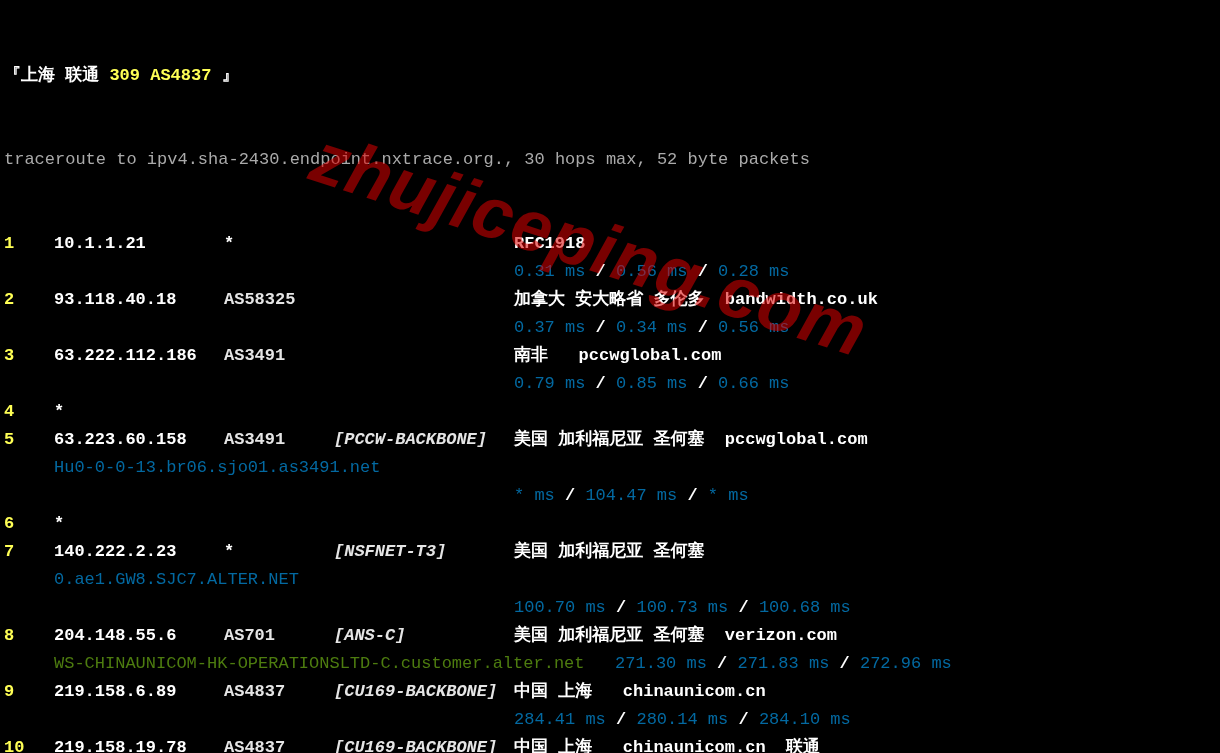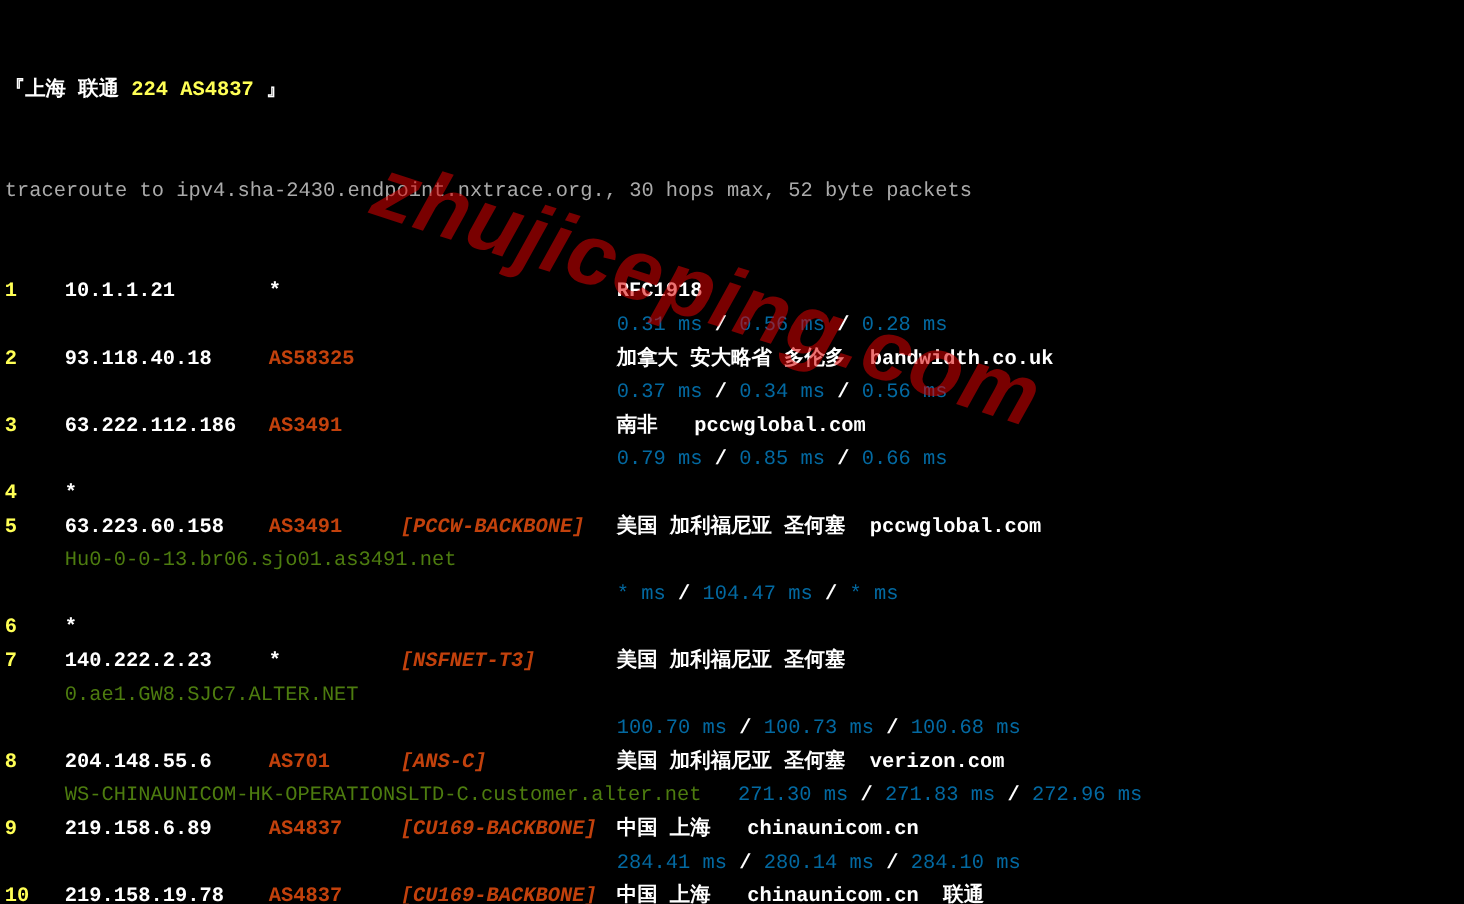--- a/index.html
+++ b/index.html
@@ -7,41 +7,41 @@
     font-family:"Courier New",Consolas,monospace;
     font-size:17px;line-height:28px;
     width:1220px;height:753px;overflow:hidden;
   }
   .wrap{padding:6px 4px;white-space:pre;}
   .hdr-white{color:#fff;font-weight:bold;}
   .hdr-yellow{color:#ffff55;font-weight:bold;}
   .dim{color:#aaa;}
   .yel{color:#ffff55;font-weight:bold;}
   .wht{color:#fff;font-weight:bold;}
-  .grn{color:#c2410c;font-weight:bold;}
+  .grn{color:#e5e5e5;font-weight:bold;}
   .cyn{color:#0369a1;font-weight:normal;}
   .gry{color:#4d7c0f;}
   .c-num{display:inline-block;width:50px;}
   .c-ip{display:inline-block;width:170px;}
   .c-as{display:inline-block;width:110px;}
   .c-bk{display:inline-block;width:180px;font-style:italic;}
   .right{display:inline-block;}
-  .ptr{color:#4d7c0f;padding-left:50px;}
+  .ptr{color:#0369a1;padding-left:50px;}
   .watermark{
     position:absolute;left:300px;top:230px;
     font-size:72px;font-weight:bold;
     color:rgba(220,0,0,0.55);
     transform:rotate(18deg);
     font-family:Arial,"Microsoft YaHei",sans-serif;
     font-style:italic;letter-spacing:1px;
     pointer-events:none;
   }
 </style>
 </head>
 <body>
 
 <div class="wrap">
-  <div><span class="hdr-white">『</span><span class="hdr-white">上海 </span><span class="hdr-white">联通</span><span class="hdr-yellow"> 224 AS4837 </span><span class="hdr-white">』</span></div>
+  <div><span class="hdr-white">『</span><span class="hdr-white">上海 </span><span class="hdr-white">联通</span><span class="hdr-yellow"> 309 AS4837 </span><span class="hdr-white">』</span></div>
   <div class="dim">traceroute to ipv4.sha-2430.endpoint.nxtrace.org., 30 hops max, 52 byte packets</div>
   <div id="hops"><div><span class="yel c-num">1</span><span class="wht c-ip">10.1.1.21</span><span class="wht c-as">*</span><span class="grn c-bk"></span><span class="wht right">RFC1918</span></div><div style="padding-left:510px;"><span class="cyn">0.31 ms</span><span class="wht"> / </span><span class="cyn">0.56 ms</span><span class="wht"> / </span><span class="cyn">0.28 ms</span></div><div><span class="yel c-num">2</span><span class="wht c-ip">93.118.40.18</span><span class="grn c-as">AS58325</span><span class="grn c-bk"></span><span class="wht right">加拿大 安大略省 多伦多  bandwidth.co.uk</span></div><div style="padding-left:510px;"><span class="cyn">0.37 ms</span><span class="wht"> / </span><span class="cyn">0.34 ms</span><span class="wht"> / </span><span class="cyn">0.56 ms</span></div><div><span class="yel c-num">3</span><span class="wht c-ip">63.222.112.186</span><span class="grn c-as">AS3491</span><span class="grn c-bk"></span><span class="wht right">南非   pccwglobal.com</span></div><div style="padding-left:510px;"><span class="cyn">0.79 ms</span><span class="wht"> / </span><span class="cyn">0.85 ms</span><span class="wht"> / </span><span class="cyn">0.66 ms</span></div><div><span class="yel c-num">4</span><span class="wht c-ip">*</span><span class="grn c-as"></span><span class="grn c-bk"></span><span class="wht right"></span></div><div><span class="yel c-num">5</span><span class="wht c-ip">63.223.60.158</span><span class="grn c-as">AS3491</span><span class="grn c-bk">[PCCW-BACKBONE]</span><span class="wht right">美国 加利福尼亚 圣何塞  pccwglobal.com</span></div><div class="ptr">Hu0-0-0-13.br06.sjo01.as3491.net</div><div style="padding-left:510px;"><span class="cyn">* ms</span><span class="wht"> / </span><span class="cyn">104.47 ms</span><span class="wht"> / </span><span class="cyn">* ms</span></div><div><span class="yel c-num">6</span><span class="wht c-ip">*</span><span class="grn c-as"></span><span class="grn c-bk"></span><span class="wht right"></span></div><div><span class="yel c-num">7</span><span class="wht c-ip">140.222.2.23</span><span class="wht c-as">*</span><span class="grn c-bk">[NSFNET-T3]</span><span class="wht right">美国 加利福尼亚 圣何塞</span></div><div class="ptr">0.ae1.GW8.SJC7.ALTER.NET</div><div style="padding-left:510px;"><span class="cyn">100.70 ms</span><span class="wht"> / </span><span class="cyn">100.73 ms</span><span class="wht"> / </span><span class="cyn">100.68 ms</span></div><div><span class="yel c-num">8</span><span class="wht c-ip">204.148.55.6</span><span class="grn c-as">AS701</span><span class="grn c-bk">[ANS-C]</span><span class="wht right">美国 加利福尼亚 圣何塞  verizon.com</span></div><div><span class="gry" style="padding-left:50px;">WS-CHINAUNICOM-HK-OPERATIONSLTD-C.customer.alter.net   </span><span class="cyn">271.30 ms</span><span class="wht"> / </span><span class="cyn">271.83 ms</span><span class="wht"> / </span><span class="cyn">272.96 ms</span></div><div><span class="yel c-num">9</span><span class="wht c-ip">219.158.6.89</span><span class="grn c-as">AS4837</span><span class="grn c-bk">[CU169-BACKBONE]</span><span class="wht right">中国 上海   chinaunicom.cn</span></div><div style="padding-left:510px;"><span class="cyn">284.41 ms</span><span class="wht"> / </span><span class="cyn">280.14 ms</span><span class="wht"> / </span><span class="cyn">284.10 ms</span></div><div><span class="yel c-num">10</span><span class="wht c-ip">219.158.19.78</span><span class="grn c-as">AS4837</span><span class="grn c-bk">[CU169-BACKBONE]</span><span class="wht right">中国 上海   chinaunicom.cn  联通</span></div></div>
 </div>
 
 <div class="watermark">zhujiceping.com</div>
 
 </body></html>

